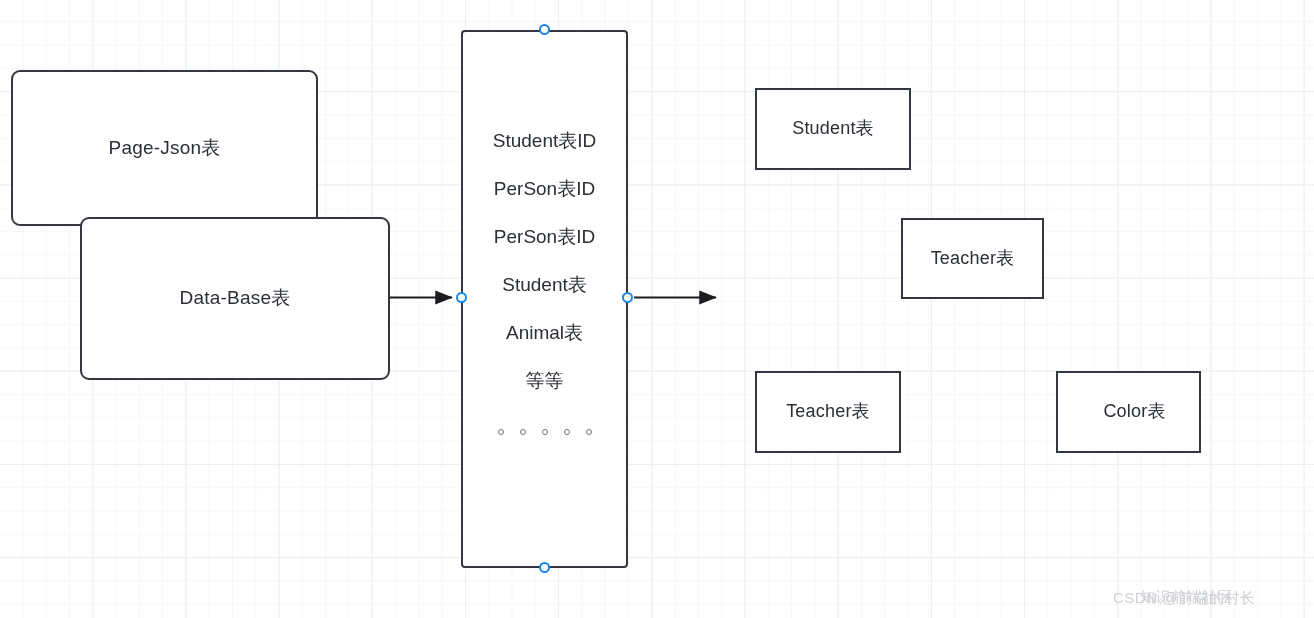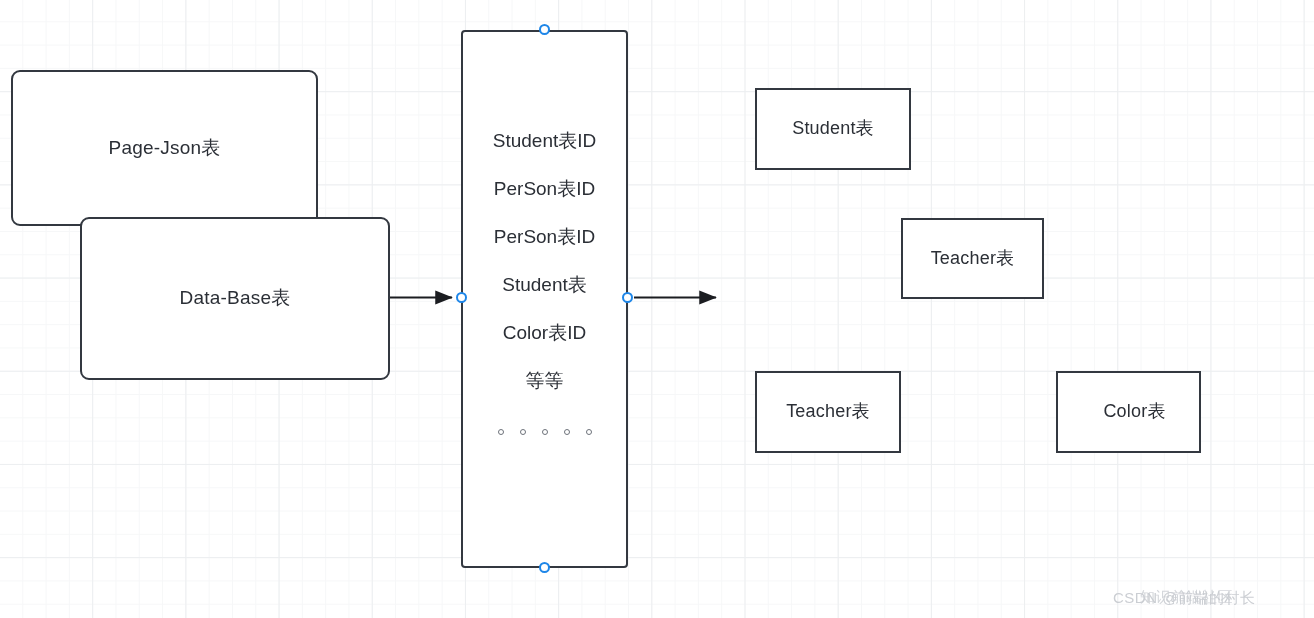--- a/index.html
+++ b/index.html
@@ -142,21 +142,21 @@
   <div class="node rounded" style="left:80px; top:217px; width:310px; height:163px;">
     <span class="node-label">Data-Base表</span>
   </div>
 
   <div class="stack" style="left:461px; top:30px; width:167px; height:538px;">
     <div class="stack-inner">
       <div class="stack-line">Student表ID</div>
       <div class="stack-line">PerSon表ID</div>
       <div class="stack-line">PerSon表ID</div>
       <div class="stack-line">Student表</div>
-      <div class="stack-line">Color表ID</div>
+      <div class="stack-line">Animal表</div>
       <div class="stack-line">等等</div>
       <div class="stack-dots">
         <span class="dot"></span>
         <span class="dot"></span>
         <span class="dot"></span>
         <span class="dot"></span>
         <span class="dot"></span>
       </div>
     </div>
   </div>

